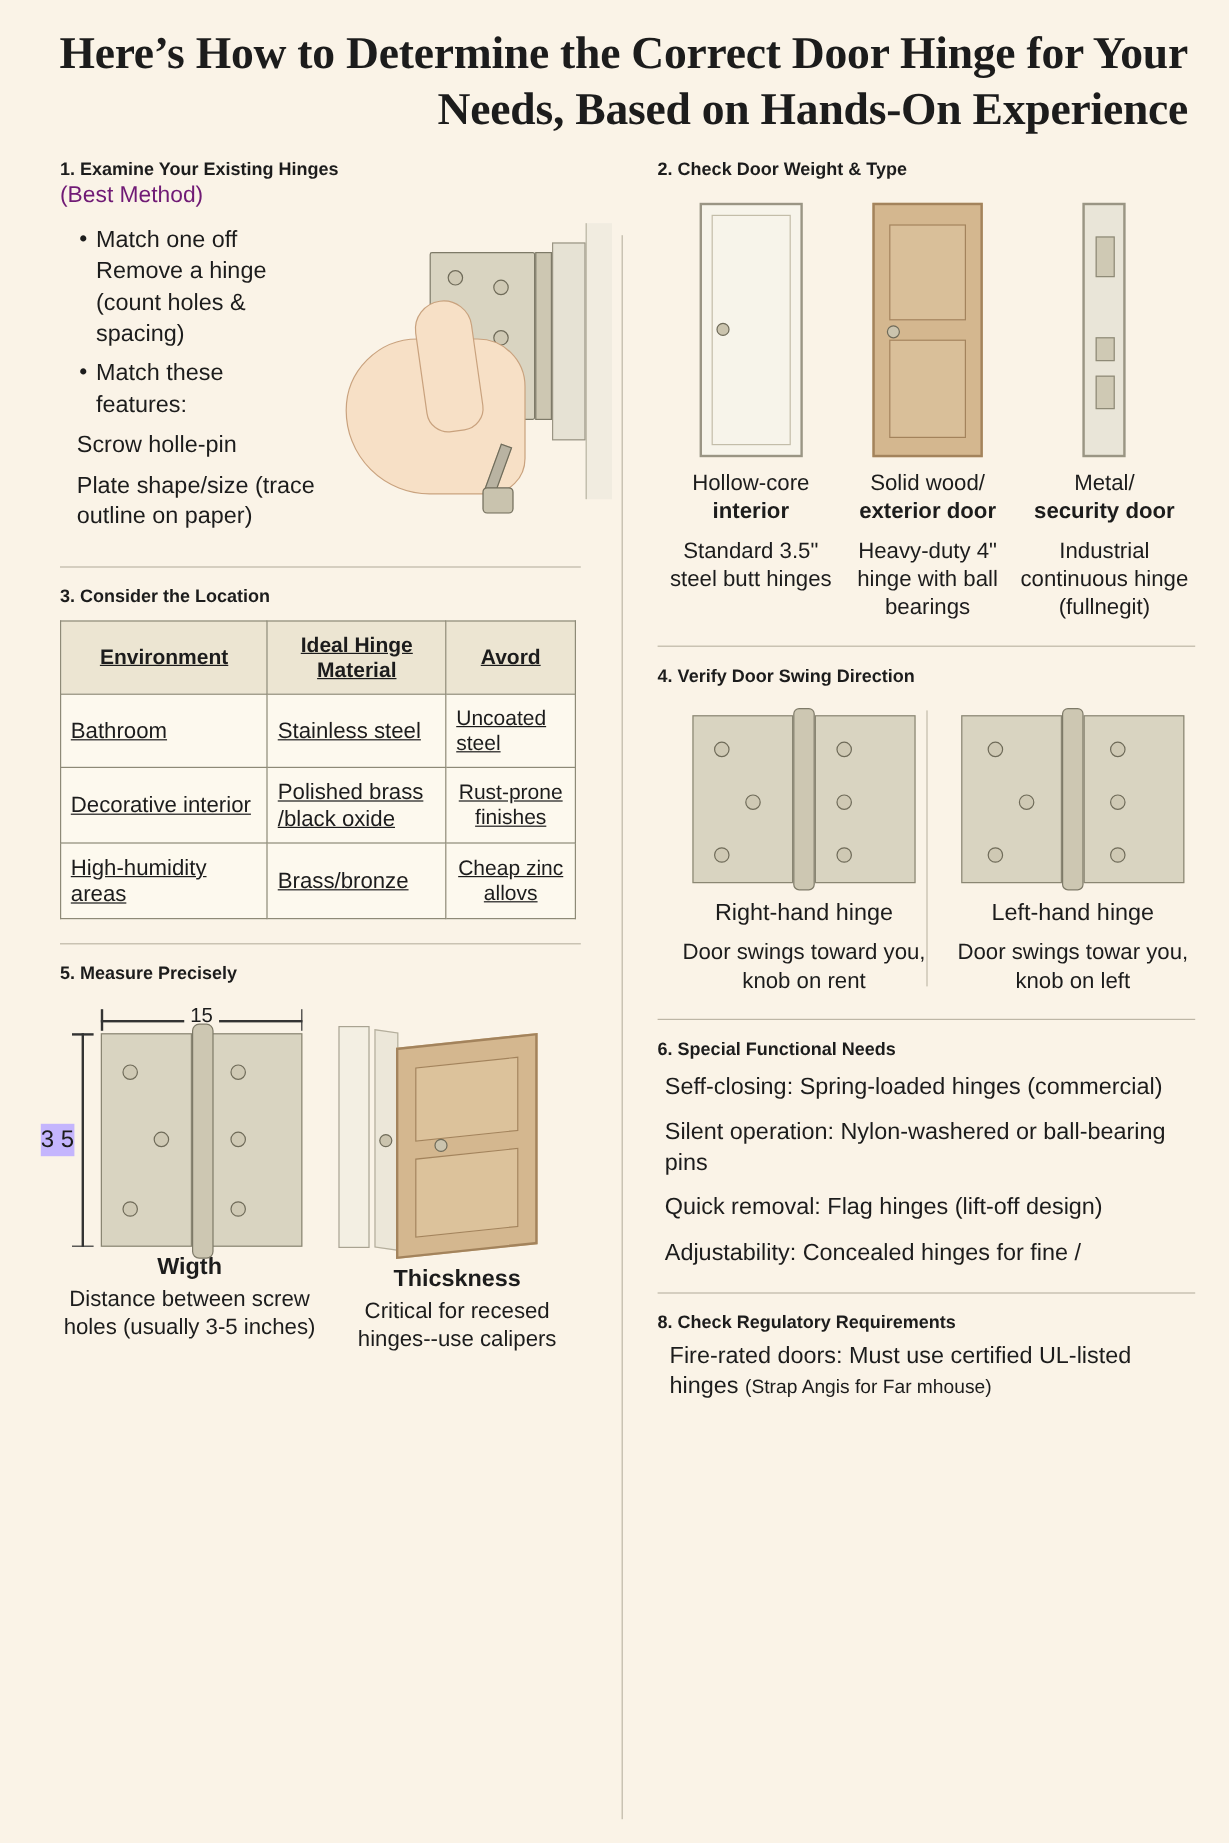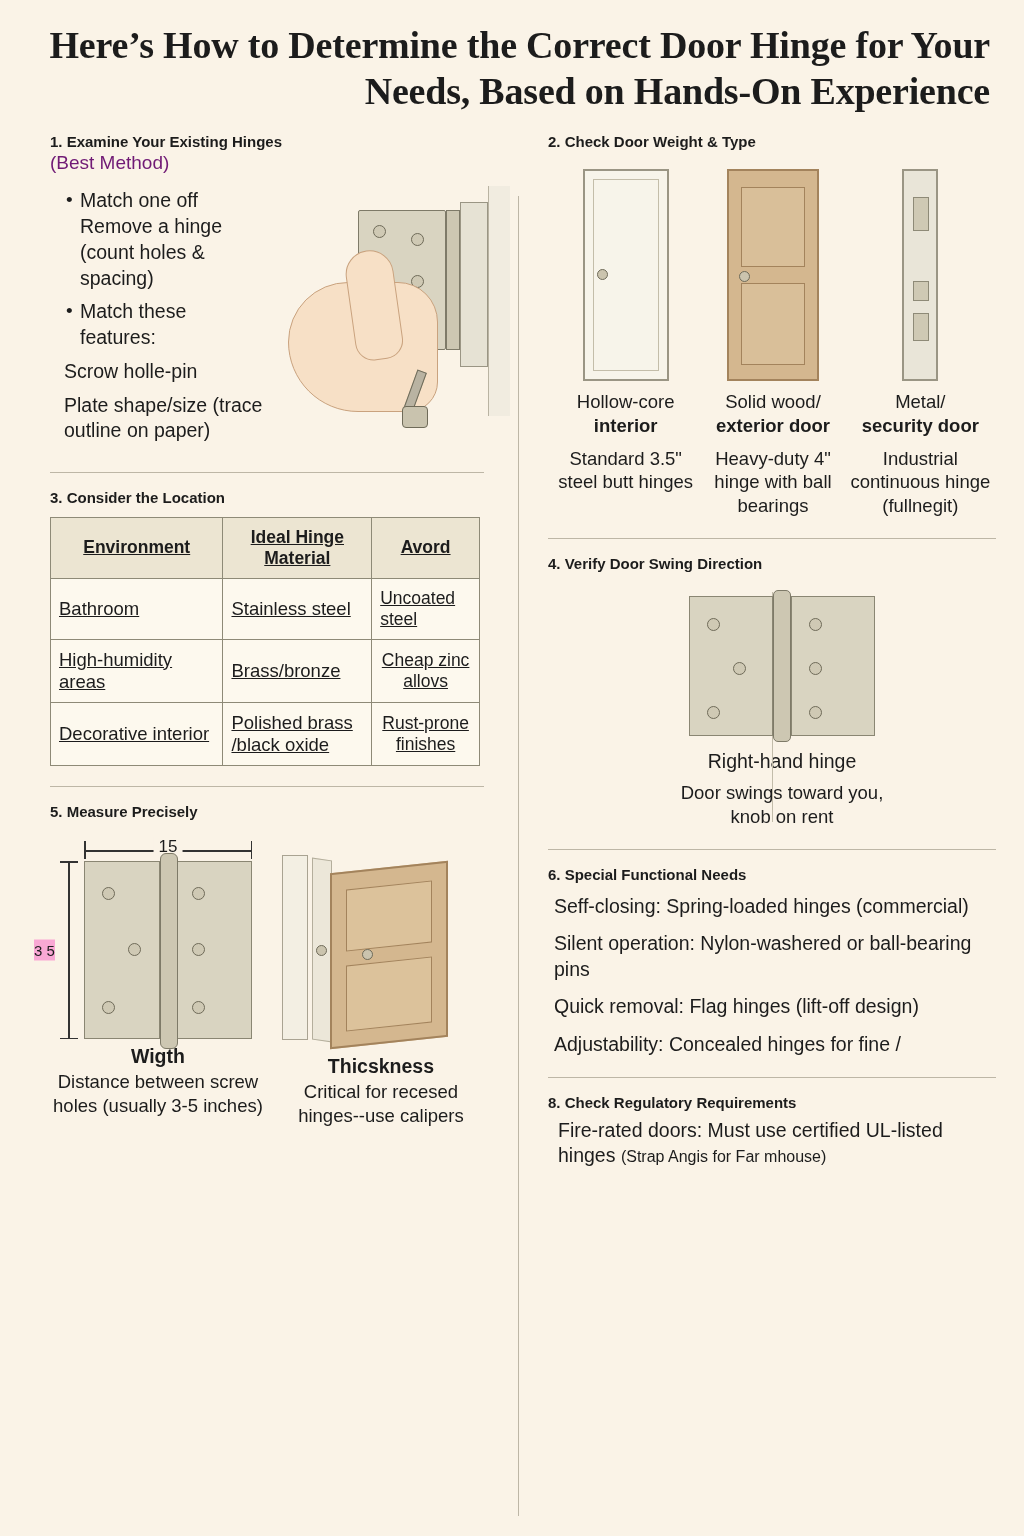--- a/index.html
+++ b/index.html
@@ -262,21 +262,21 @@
   .dim-h .tick { position: absolute; top: 0; width: 1.5px; height: 18px; background: #333; }
   .dim-h .lbl {
     position: absolute; top: -4px; left: 50%; transform: translateX(-50%);
     background: #faf3e7; padding: 0 5px; font-size: 17px;
   }
   .dim-v { position: absolute; left: 8px; top: 26px; width: 20px; height: 178px; }
   .dim-v .line { position: absolute; left: 10px; top: 0; bottom: 0; width: 1.5px; background: #333; }
   .dim-v .tick { position: absolute; left: 2px; width: 18px; height: 1.5px; background: #333; }
   .dim-v .lbl {
     position: absolute; left: -24px; top: 50%; transform: translateY(-50%);
-    background: #f9a8d4; font-size: 15px; padding: 2px 0;
+    background: #c4b5fd; font-size: 20px; padding: 2px 0;
   }
   .door-open {
     position: relative; width: 200px; height: 200px; margin-top: 14px;
   }
   .door-open .frame {
     position: absolute; left: 4px; top: 6px; width: 26px; height: 185px;
     background: #f3efe3; border: 1.6px solid #a9a392;
   }
   .door-open .panelbig {
     position: absolute; left: 52px; top: 18px; width: 118px; height: 176px;
@@ -358,28 +358,28 @@
             <th class="col3">Avord</th>
           </tr>
         </thead>
         <tbody>
           <tr>
             <td class="col1">Bathroom</td>
             <td class="col2">Stainless steel</td>
             <td class="col3">Uncoated steel</td>
           </tr>
           <tr>
+            <td class="col1">Decorative interior</td>
+            <td class="col2">Polished brass /black oxide</td>
+            <td class="col3 c">Rust-prone finishes</td>
+          </tr>
+          <tr>
             <td class="col1">High-humidity areas</td>
             <td class="col2">Brass/bronze</td>
             <td class="col3 c">Cheap zinc allovs</td>
-          </tr>
-          <tr>
-            <td class="col1">Decorative interior</td>
-            <td class="col2">Polished brass /black oxide</td>
-            <td class="col3 c">Rust-prone finishes</td>
           </tr>
         </tbody>
       </table>
     </section>
 
     <div class="hdivider"></div>
 
     <section>
       <h2 class="step">5. Measure Precisely</h2>
 
@@ -501,20 +501,37 @@
               <div class="screw" style="left:44px;  top:66px;"></div>
               <div class="screw" style="left:120px; top:66px;"></div>
               <div class="screw" style="left:18px;  top:110px;"></div>
               <div class="screw" style="left:120px; top:110px;"></div>
             </div>
           </div>
           <div class="hinge-cap">Right-hand hinge</div>
           <div class="hinge-sub">Door swings toward you, knob on rent</div>
         </div>
 
+        <div class="hinge-cell">
+          <div class="hinge-wrap">
+            <div class="hinge-box">
+              <div class="leaf l"></div>
+              <div class="leaf r"></div>
+              <div class="barrel" style="left:84px;"></div>
+              <div class="screw" style="left:22px;  top:22px;"></div>
+              <div class="screw" style="left:124px; top:22px;"></div>
+              <div class="screw" style="left:48px;  top:66px;"></div>
+              <div class="screw" style="left:124px; top:66px;"></div>
+              <div class="screw" style="left:22px;  top:110px;"></div>
+              <div class="screw" style="left:124px; top:110px;"></div>
+            </div>
+          </div>
+          <div class="hinge-cap">Left-hand hinge</div>
+          <div class="hinge-sub">Door swings towar you, knob on left</div>
+        </div>
       </div>
     </section>
 
     <div class="hdivider"></div>
 
     <section>
       <h2 class="step">6. Special Functional Needs</h2>
       <div style="margin-top:10px;">
         <div class="need">Seff-closing: Spring-loaded hinges (commercial)</div>
         <div class="need">Silent operation: Nylon-washered or ball-bearing pins</div>

